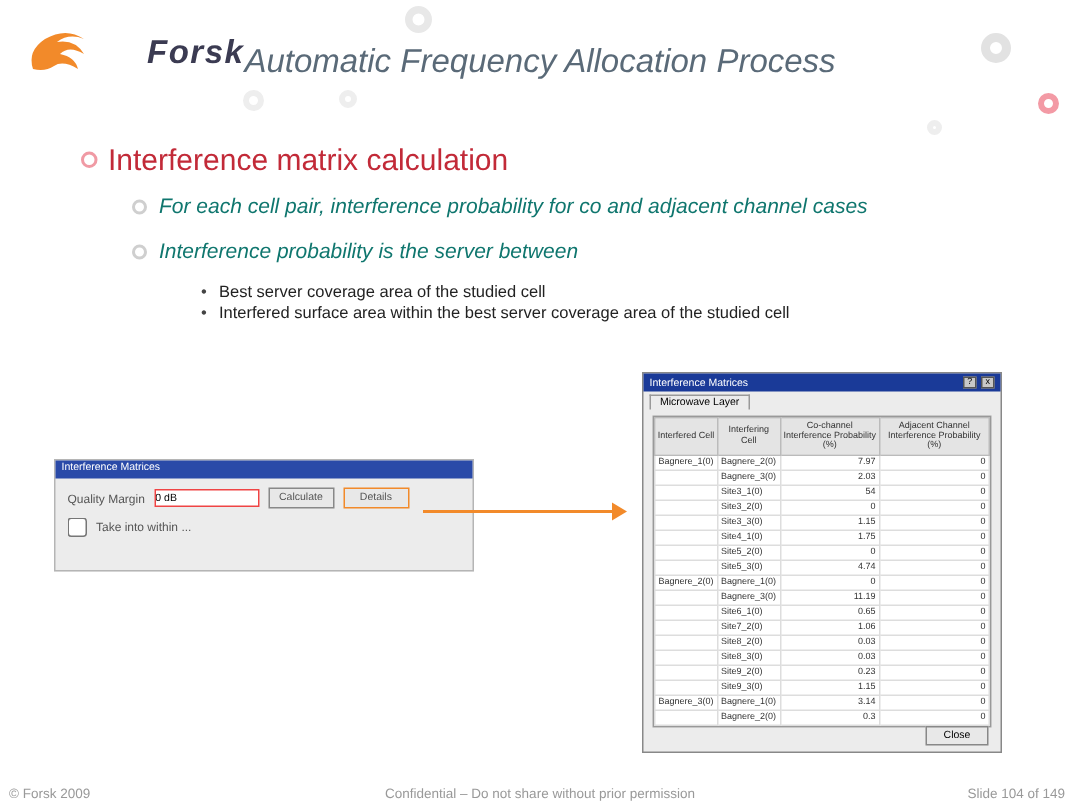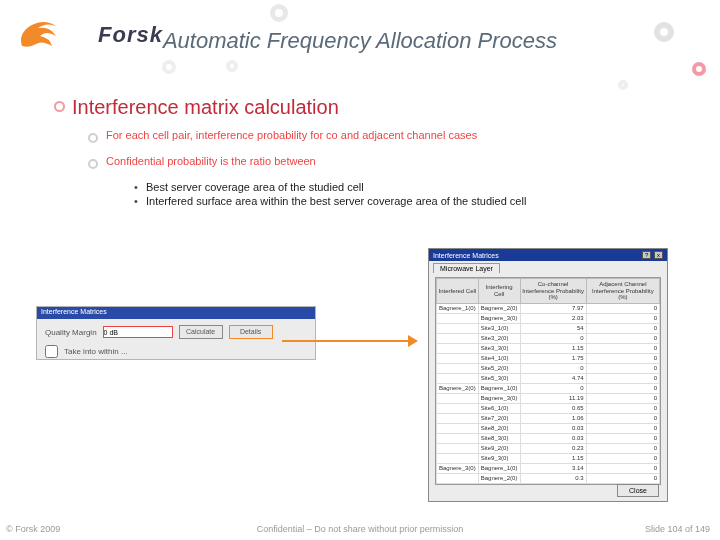--- a/index.html
+++ b/index.html
@@ -17,30 +17,30 @@
 
   .logo { position: absolute; top: 16px; left: 16px; width: 120px; height: 40px; }
   .logo .mark { width: 42px; height: 36px; position: absolute; left: 0; top: 0; }
   .logo .text { position: absolute; left: 48px; top: 6px; font-size: 22px; font-weight: 700; font-style: italic; letter-spacing: 1px; color: #3b3b52; margin-left: 34px; }
 
   h1.title { position: absolute; top: 28px; left: 0; right: 0; text-align: center; font-size: 22px; font-weight: 400; color: #5a6a78; font-style: italic; }
 
   .content { position: absolute; top: 96px; left: 54px; right: 36px; color: #222; }
   .sec-h { color: #c22a38; font-size: 20px; font-weight: 400; margin-bottom: 10px; position: relative; padding-left: 18px; }
   .sec-h::before { content: ""; position: absolute; left: 0; top: 5px; width: 7px; height: 7px; border: 2px solid #f09aa4; border-radius: 50%; }
-  .sub { margin-left: 34px; font-size: 11px; color: #ef4444; margin-bottom: 14px; position: relative; padding-left: 18px; }
+  .sub { margin-left: 34px; font-size: 14px; color: #0f766e; margin-bottom: 14px; position: relative; padding-left: 18px; font-style: italic; }
   .sub::before { content: ""; position: absolute; left: 0; top: 4px; width: 6px; height: 6px; border: 2px solid #cfcfcf; border-radius: 50%; }
   ul.dots { margin-left: 80px; list-style: none; }
   ul.dots li { font-size: 11px; color: #222; margin-bottom: 2px; position: relative; padding-left: 12px; }
   ul.dots li::before { content: "•"; position: absolute; left: 0; top: 0; color: #444; }
 
   .figs { position: absolute; top: 248px; left: 0; right: 0; height: 256px; }
 
   
-  .dlg-small { position: absolute; left: 36px; top: 58px; width: 280px; height: 54px; background: #ececec; border: 1px solid #b5b5b5; font-size: 8px; color: #555; }
+  .dlg-small { position: absolute; left: 36px; top: 58px; width: 280px; height: 75px; background: #ececec; border: 1px solid #b5b5b5; font-size: 8px; color: #555; }
   .dlg-small .tb { height: 12px; background: linear-gradient(#2a4aa8,#2a4aa8); color: #fff; font-size: 7px; padding: 1px 4px; }
   .dlg-small .body { padding: 6px 8px; }
   .dlg-small .row { display: flex; align-items: center; gap: 6px; margin-bottom: 6px; }
   .dlg-small input[type=text] { width: 70px; height: 12px; font-size: 7px; background: #fff; border: 1px solid #ef4444; }
   .dlg-small .btn { display: inline-block; min-width: 44px; height: 14px; line-height: 12px; font-size: 7px; text-align: center; background: #e8e8e8; border: 1px solid #888; padding: 0 4px; }
 
   
   .arrow-line { position: absolute; left: 282px; top: 92px; width: 128px; height: 2px; background: #f28a2a; }
   .arrow-head { position: absolute; left: 408px; top: 87px; width: 0; height: 0; border-left: 10px solid #f28a2a; border-top: 6px solid transparent; border-bottom: 6px solid transparent; }
 
@@ -80,21 +80,21 @@
       <path d="M6 30 Q2 18 14 10 Q28 2 40 10 Q30 6 22 12 Q34 10 40 20 Q30 14 24 20 Q34 22 36 30 Q26 24 20 28 Q14 32 6 30 Z" fill="#f28a2a"></path>
     </svg>
     <span class="text">Forsk</span>
   </div>
 
   <h1 class="title">Automatic Frequency Allocation Process</h1>
 
   <div class="content">
     <div class="sec-h">Interference matrix calculation</div>
     <div class="sub">For each cell pair, interference probability for co and adjacent channel cases</div>
-    <div class="sub">Confidential probability is the ratio between</div>
+    <div class="sub">Interference probability is the server between</div>
     <ul class="dots">
       <li>Best server coverage area of the studied cell</li>
       <li>Interfered surface area within the best server coverage area of the studied cell</li>
     </ul>
   </div>
 
   <div class="figs">
 
     <div class="dlg-small">
       <div class="tb">Interference Matrices</div>

